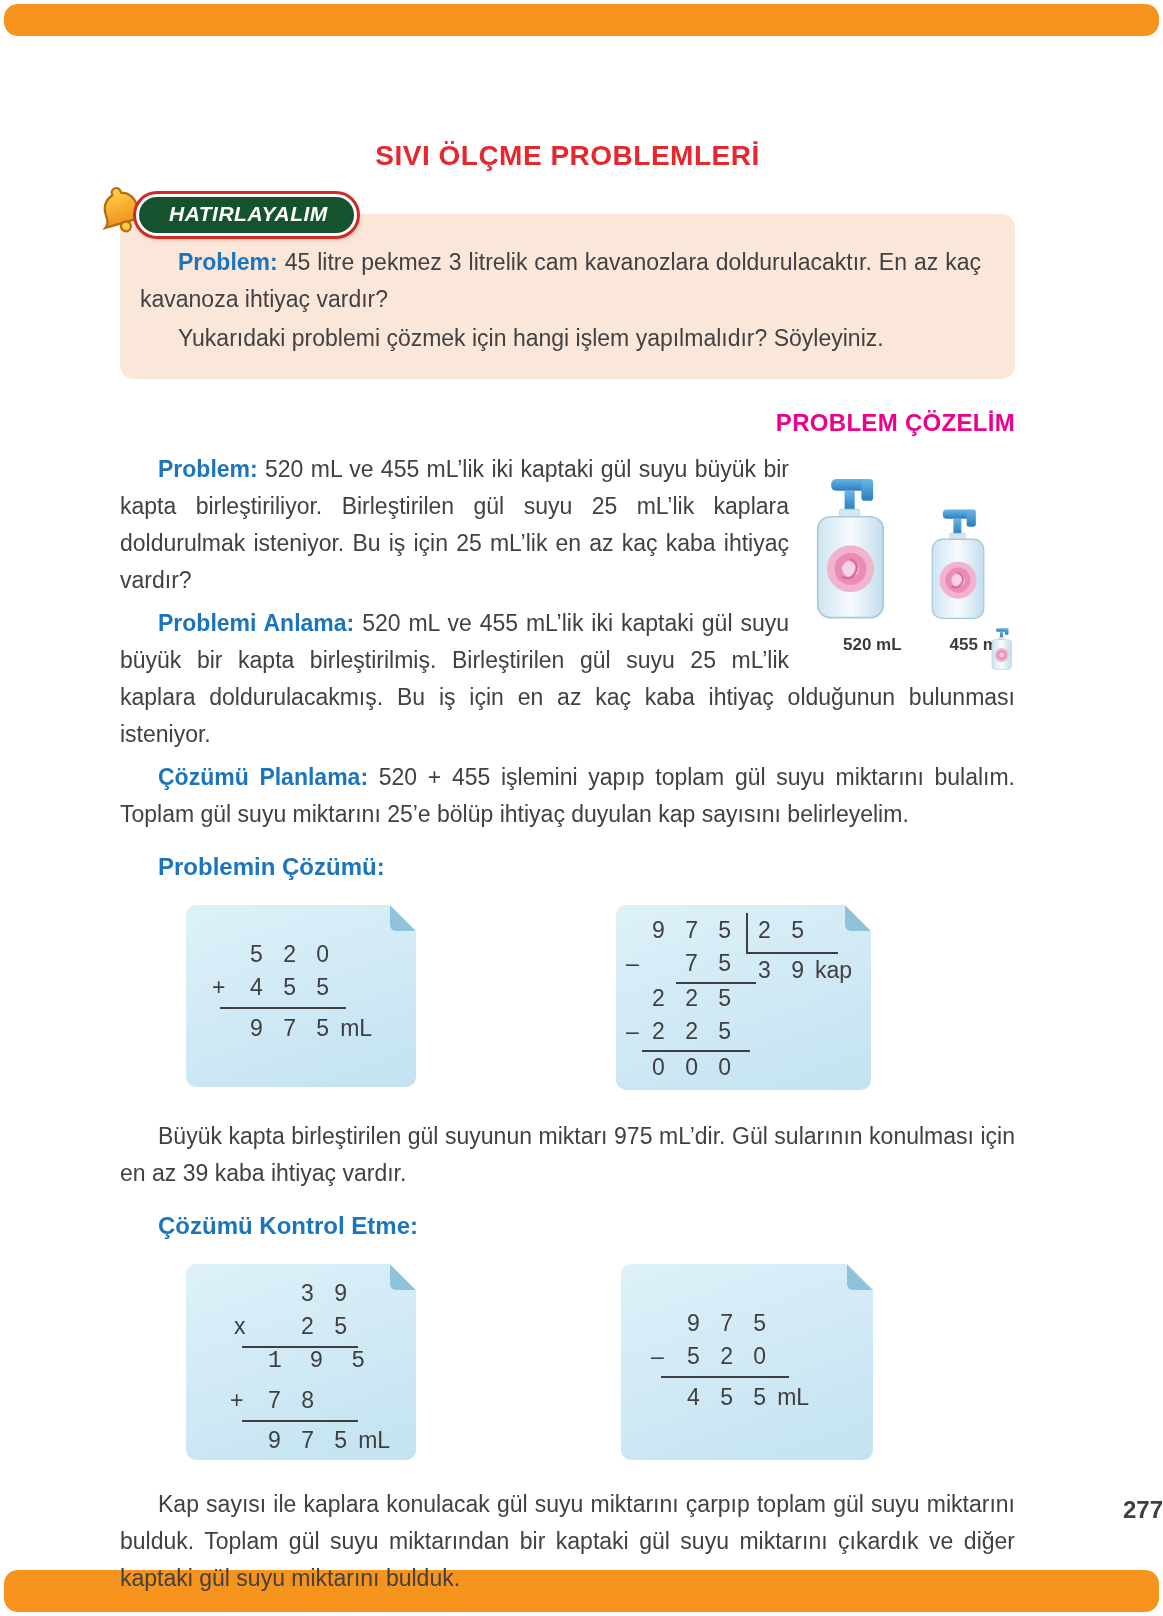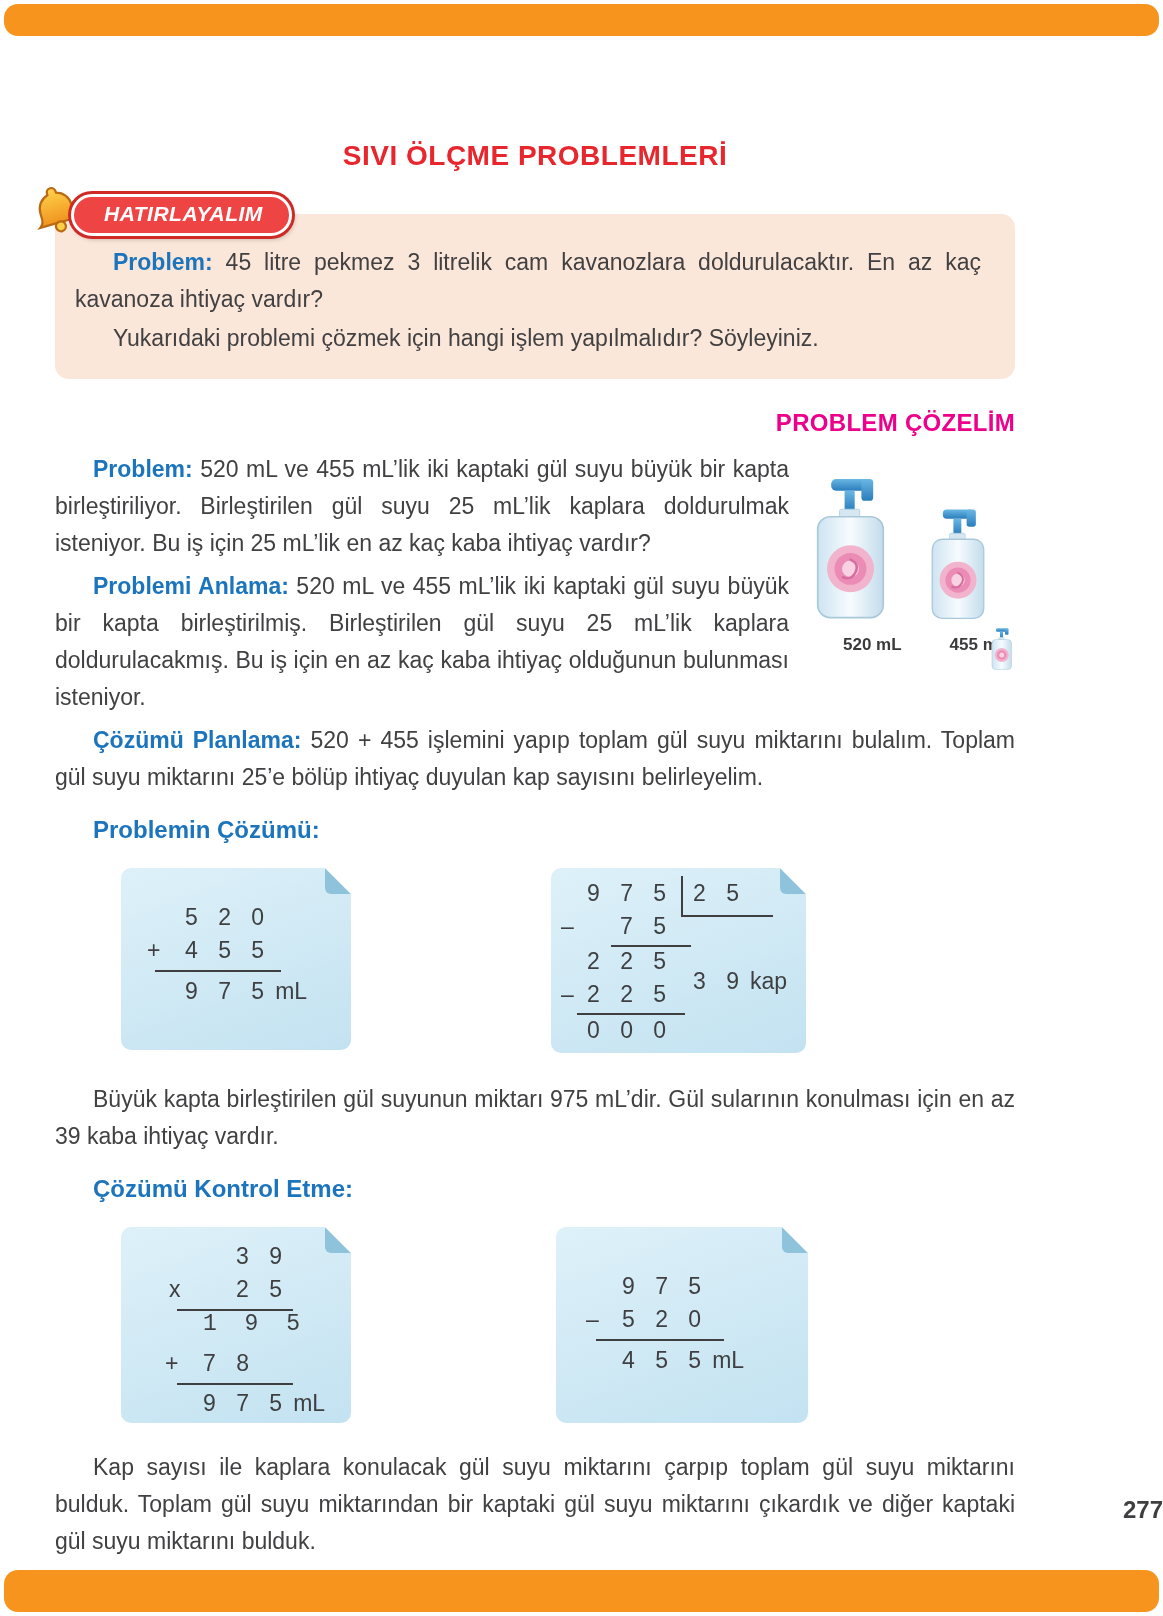--- a/index.html
+++ b/index.html
@@ -5,30 +5,30 @@
   * { margin:0; padding:0; box-sizing:border-box; }
   html,body { background:#ffffff; }
   body { font-family:"Liberation Sans", sans-serif; color:#414042; }
 
   .page { position:relative; width:1163px; height:1616px; background:#fff; overflow:hidden; margin:0 auto; }
 
   .bar { position:absolute; left:4px; right:4px; background:#f7941e; border-radius:14px; }
   .bar-top { top:4px; height:32px; }
   .bar-bottom { bottom:4px; height:42px; }
 
-  .content { position:relative; padding:0 148px 0 55px; }
+  .content { position:relative; padding:0 148px 0 120px; }
 
   h1.title { margin-top:140px; text-align:center; font-size:28px; font-weight:bold; color:#e8262d; letter-spacing:.5px; }
 
   
   .remember { position:relative; margin-top:42px; }
   .pink-box { background:#fbe7d9; border-radius:14px; padding:30px 34px 22px 20px; }
   .badge-wrap { position:absolute; top:-20px; left:-12px; z-index:2; }
   .bell { position:absolute; left:-14px; top:-12px; width:54px; height:54px; transform:rotate(-16deg); z-index:1; }
-  .badge { position:relative; display:inline-block; margin-left:28px; background:#ef4444; color:#fff;
+  .badge { position:relative; display:inline-block; margin-left:28px; background:#14532d; color:#fff;
            font-weight:bold; font-style:italic; font-size:21px; letter-spacing:.5px;
            padding:5px 26px 7px 30px; border-radius:22px; border:3px solid #ffffff;
            box-shadow:0 0 0 3px #cf2a26, 2px 3px 5px rgba(0,0,0,.25); z-index:2; }
 
   p.body { font-size:23px; line-height:37px; text-align:justify; text-indent:38px; }
   .pink-box p.body + p.body { margin-top:2px; }
 
   .lbl-blue { color:#1c75bc; font-weight:bold; }
 
   h2.magenta { margin:30px 0 0 38px; font-size:24px; font-weight:bold; color:#ec008c; letter-spacing:.3px;text-align:right; }
@@ -170,21 +170,21 @@
         <div class="mrow" style="left:64px; top:69px;"><span class="mnum">4 5 5</span></div>
         <div class="mline" style="left:34px; top:102px; width:126px;"></div>
         <div class="mrow" style="left:64px; top:110px;"><span class="mnum">9 7 5</span><span class="munit">mL</span></div>
       </div>
 
       <div class="mbox box-div">
         <div class="mrow" style="left:36px; top:12px;"><span class="mnum">9 7 5</span></div>
         <div class="vbar" style="left:130px; top:8px; height:40px;"></div>
         <div class="mrow" style="left:142px; top:12px;"><span class="mnum">2 5</span></div>
         <div class="mline" style="left:130px; top:47px; width:92px;"></div>
-        <div class="mrow" style="left:142px; top:52px;margin-top:48px;"><span class="mnum">3 9</span><span class="munit">kap</span></div>
+        <div class="mrow" style="left:142px; top:52px;"><span class="mnum">3 9</span><span class="munit">kap</span></div>
         <div class="mrow" style="left:10px; top:45px;"><span>–</span></div>
         <div class="mrow" style="left:69px; top:45px;"><span class="mnum">7 5</span></div>
         <div class="mline" style="left:60px; top:77px; width:80px;"></div>
         <div class="mrow" style="left:36px; top:80px;"><span class="mnum">2 2 5</span></div>
         <div class="mrow" style="left:10px; top:113px;"><span>–</span></div>
         <div class="mrow" style="left:36px; top:113px;"><span class="mnum">2 2 5</span></div>
         <div class="mline" style="left:26px; top:145px; width:108px;"></div>
         <div class="mrow" style="left:36px; top:149px;text-align:right;"><span class="mnum">0 0 0</span></div>
       </div>
     </div>

